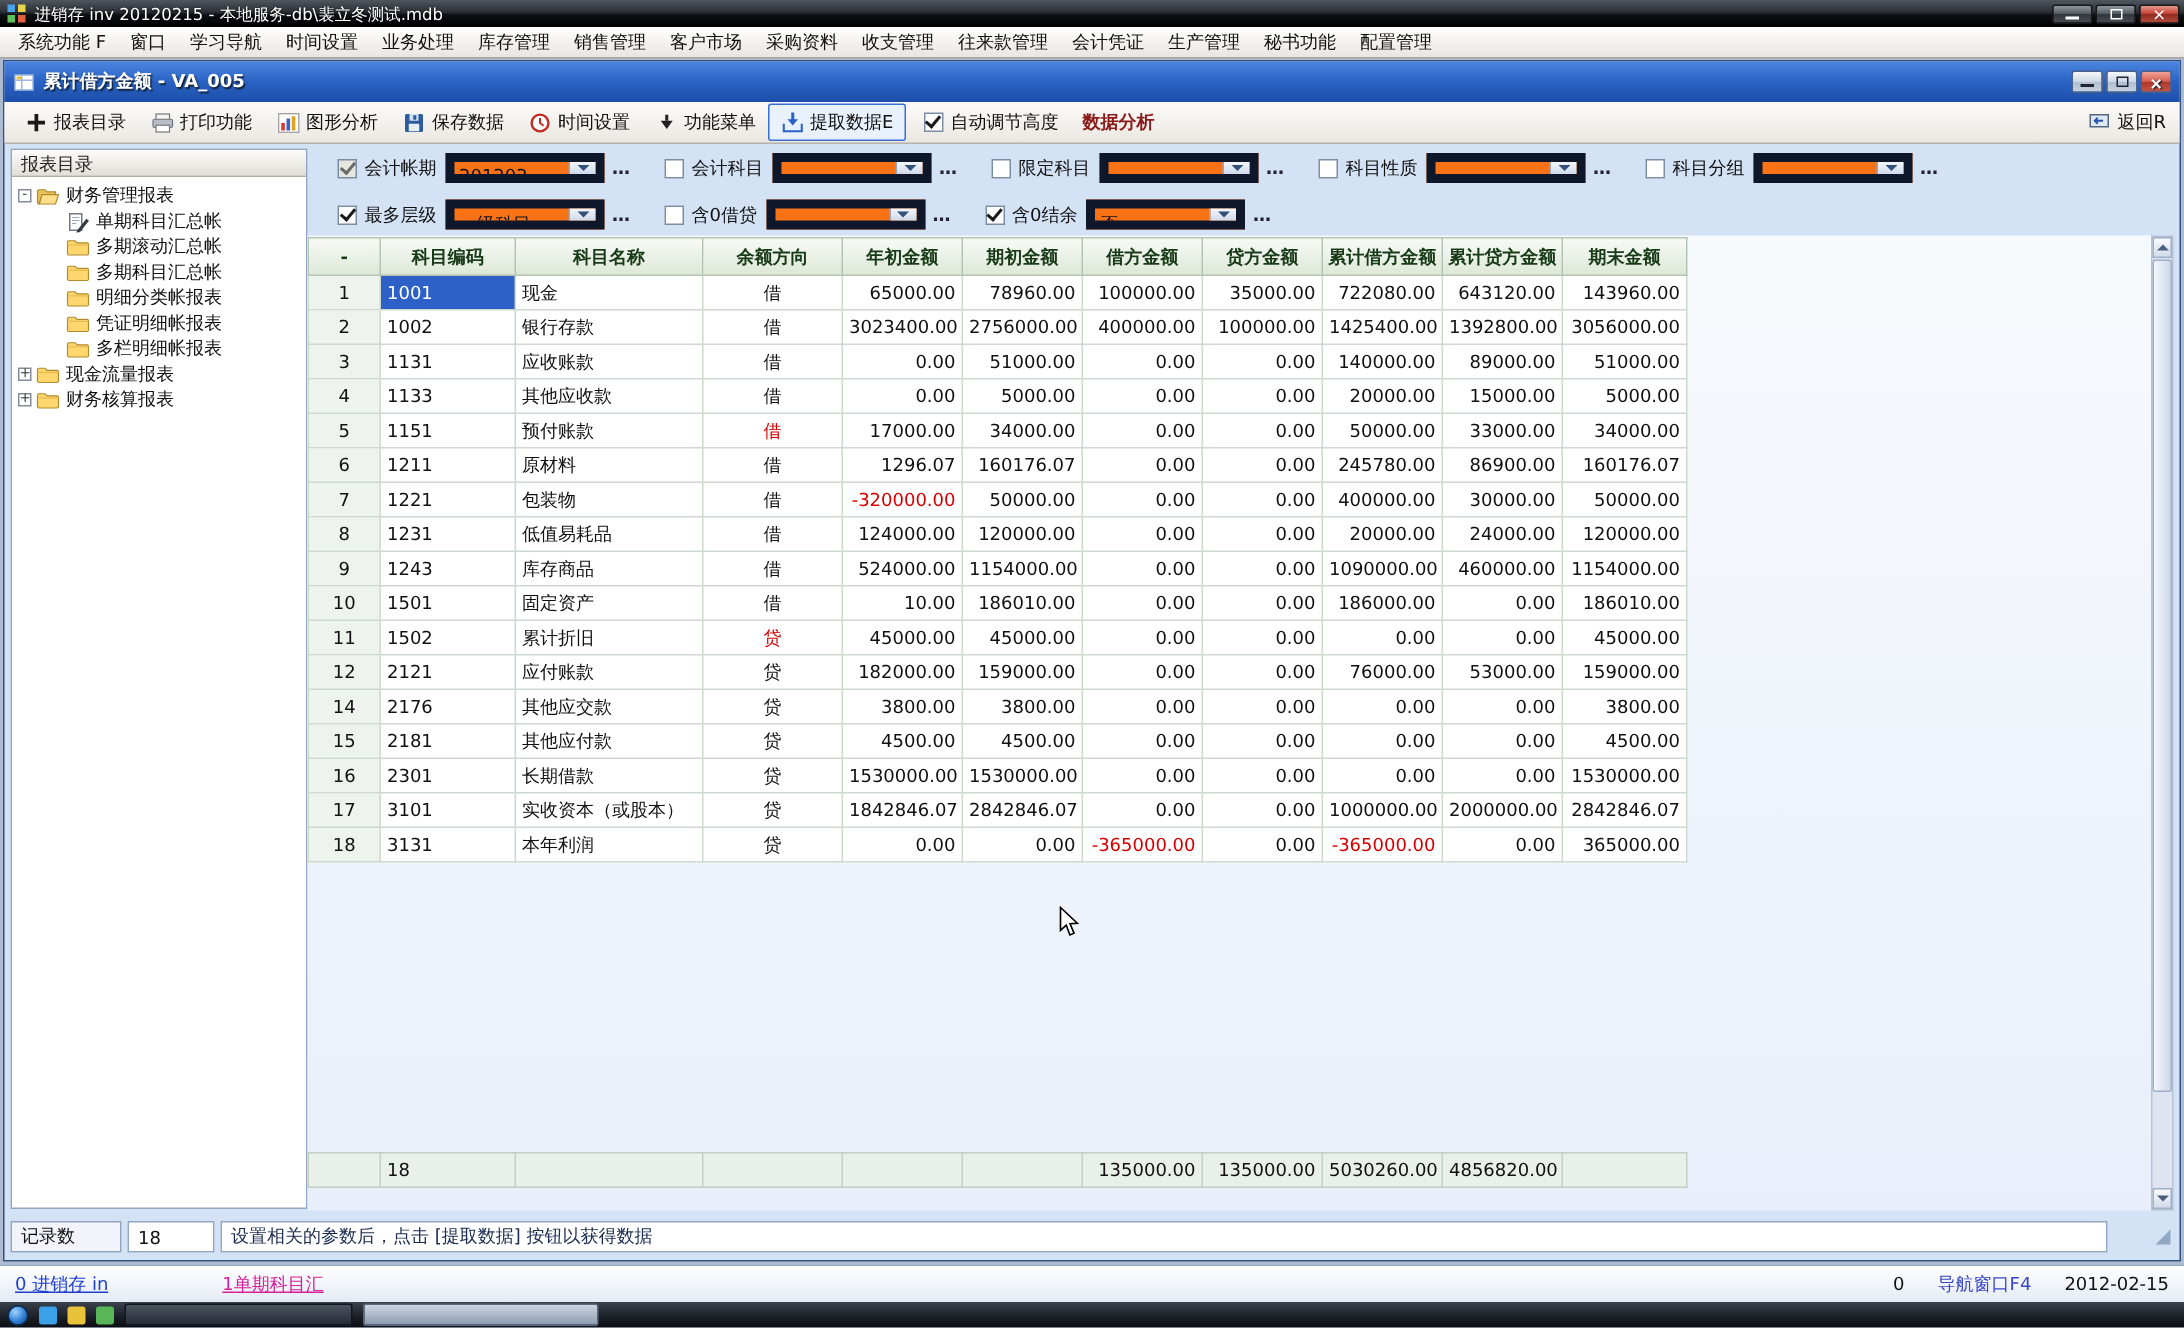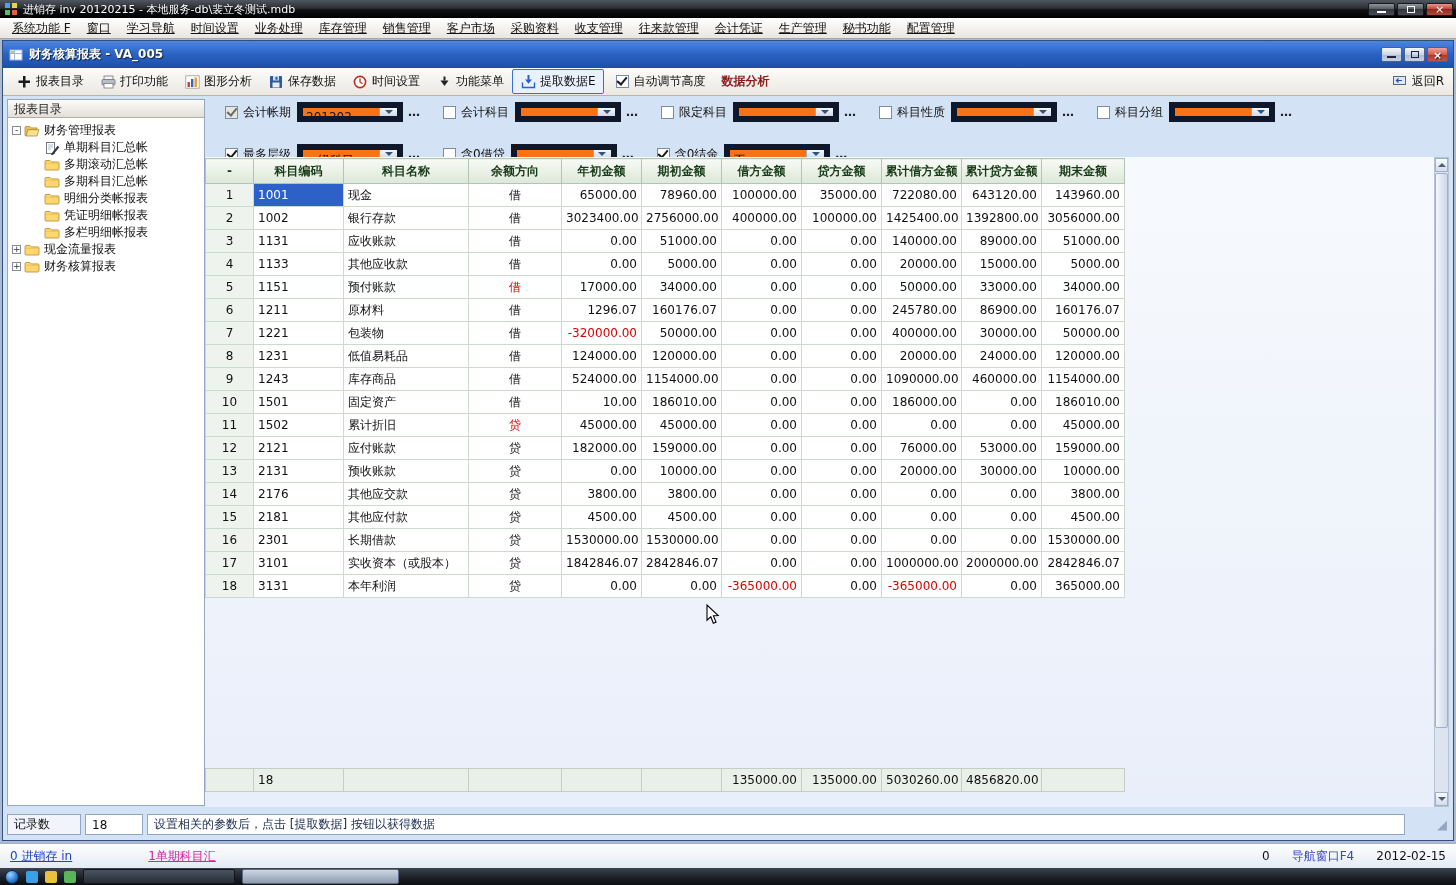--- a/index.html
+++ b/index.html
@@ -17,21 +17,21 @@
     display:flex;align-items:center;justify-content:center;color:#fff;}
   .wbtn.close{background:linear-gradient(#e8988d,#c0392b 50%,#8e2a1f 50%,#b24a3a);}
   .g-min{width:9px;height:2px;background:currentColor;margin-top:5px;}
   .g-max{width:8px;height:7px;border:1px solid currentColor;box-sizing:border-box;}
   .g-close::before{content:"\00D7";font-size:11px;line-height:1;}
 
   
   .menubar{position:absolute;left:0;top:18px;width:100%;height:21px;box-sizing:border-box;
     background:linear-gradient(#ffffff,#e8e6e1);border-bottom:1px solid #a9a69e;
     display:flex;align-items:center;padding:0 4px;}
-  .mi{padding:2px 8px;white-space:nowrap;text-decoration:underline;}
+  .mi{padding:2px 8px;white-space:nowrap;}
 
   
   .childwin{position:absolute;left:2px;top:40px;width:1452px;height:801px;box-sizing:border-box;
     border:1px solid #30507f;background:#d4e2f6;}
   .ctitle{position:absolute;left:0;top:0;width:100%;height:27px;box-sizing:border-box;
     background:linear-gradient(#4c86e0,#2a62c4 50%,#1c4fa8);
     display:flex;align-items:center;color:#fff;font-weight:bold;padding:0 5px;text-shadow:1px 1px 1px #123;}
   .ctitle .ic{margin-right:5px;}
   .ctitle .wbtn{width:21px;height:15px;color:#223;border-color:#4a628a;
     background:linear-gradient(#f6f8fb,#ccd6e4 50%,#aebdd2 50%,#c6d1e0);}
@@ -52,21 +52,21 @@
   
   .cbox{position:relative;width:13px;height:13px;background:#fff;border:1px solid #7b8ca5;box-sizing:border-box;
     display:inline-flex;align-items:center;justify-content:center;flex:none;}
   .cbox.disabled{background:#e6e6e1;}
   .tick{width:4px;height:8px;border-right:2px solid #1a1a1a;border-bottom:2px solid #1a1a1a;
     transform:rotate(40deg);margin-top:-3px;}
   .cbox.disabled .tick{border-color:#6a6a6a;}
 
   
   .filterpanel{position:absolute;left:202px;top:55px;width:1248px;height:43px;box-sizing:border-box;
-    padding:6px 0 0 20px;display:flex;flex-direction:column;gap:22px;}
+    padding:6px 0 0 20px;display:flex;flex-direction:column;gap:11px;}
   .frow{display:flex;align-items:center;height:25px;}
   .fgroup{display:flex;align-items:center;margin-right:22px;}
   .flabel{margin:0 6px 0 5px;white-space:nowrap;}
   .combo{width:106px;height:20px;background:#f97316;border:6px solid #0f172a;box-sizing:border-box;
     display:flex;align-items:stretch;}
   .cval{flex:1;padding:2px 3px 0;overflow:hidden;white-space:nowrap;}
   .carr{width:17px;background:linear-gradient(#f4f7fb,#cfdaea);border-left:1px solid #96a7c0;
     display:flex;align-items:center;justify-content:center;}
   .carr::after{content:"";border:4px solid transparent;border-top-color:#33507a;margin-top:4px;}
   .fmore{margin-left:5px;color:#223;font-weight:bold;letter-spacing:1px;}
@@ -190,21 +190,21 @@
 
   <div class="childwin">
     <div class="ctitle">
       <span class="ic">
           <svg width="14" height="14">
             <rect x="1" y="2" width="12" height="10" fill="#fff" stroke="#9db6dd"></rect>
             <path d="M1 5.5h12M5.5 2v10" stroke="#9db6dd"></path>
             <rect x="2" y="3" width="3" height="2" fill="#e8c23a"></rect>
           </svg>
         </span>
-      <span>财务核算报表 - VA_005</span>
+      <span>累计借方金额 - VA_005</span>
       <span class="winbtns">
         <span class="wbtn">
             <span class="g-min"></span>
           </span>
         <span class="wbtn">
             <span class="g-max"></span>
           </span>
         <span class="wbtn close">
             <span class="g-close"></span>
           </span>
@@ -653,33 +653,20 @@
               <td class="dir">贷</td>
               <td class="num">182000.00</td>
               <td class="num">159000.00</td>
               <td class="num">0.00</td>
               <td class="num">0.00</td>
               <td class="num">76000.00</td>
               <td class="num">53000.00</td>
               <td class="num">159000.00</td>
             </tr>
             <tr>
-              <td class="rownum">13</td>
-              <td class="code">2131</td>
-              <td class="name">预收账款</td>
-              <td class="dir">贷</td>
-              <td class="num">0.00</td>
-              <td class="num">10000.00</td>
-              <td class="num">0.00</td>
-              <td class="num">0.00</td>
-              <td class="num">20000.00</td>
-              <td class="num">30000.00</td>
-              <td class="num">10000.00</td>
-            </tr>
-            <tr>
               <td class="rownum">14</td>
               <td class="code">2176</td>
               <td class="name">其他应交款</td>
               <td class="dir">贷</td>
               <td class="num">3800.00</td>
               <td class="num">3800.00</td>
               <td class="num">0.00</td>
               <td class="num">0.00</td>
               <td class="num">0.00</td>
               <td class="num">0.00</td>

